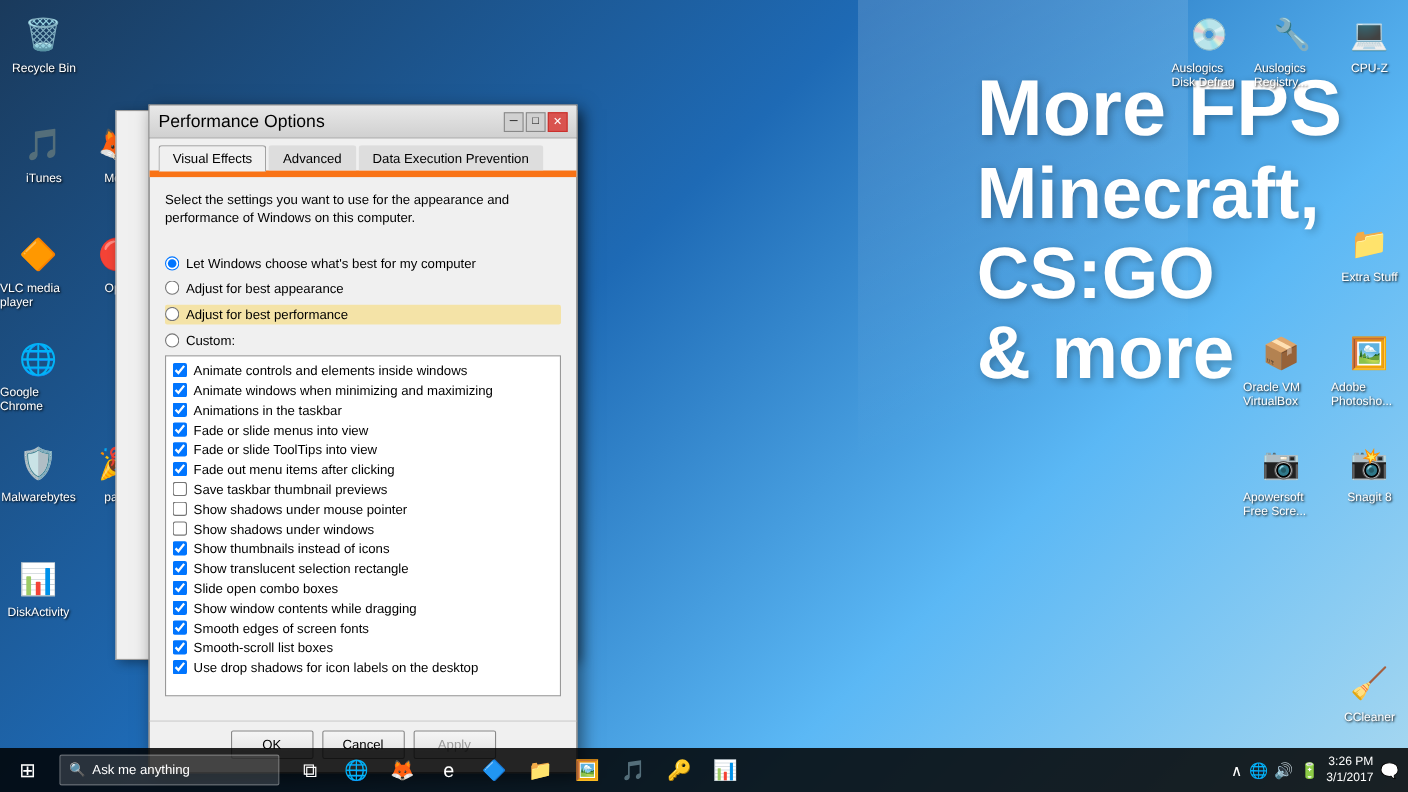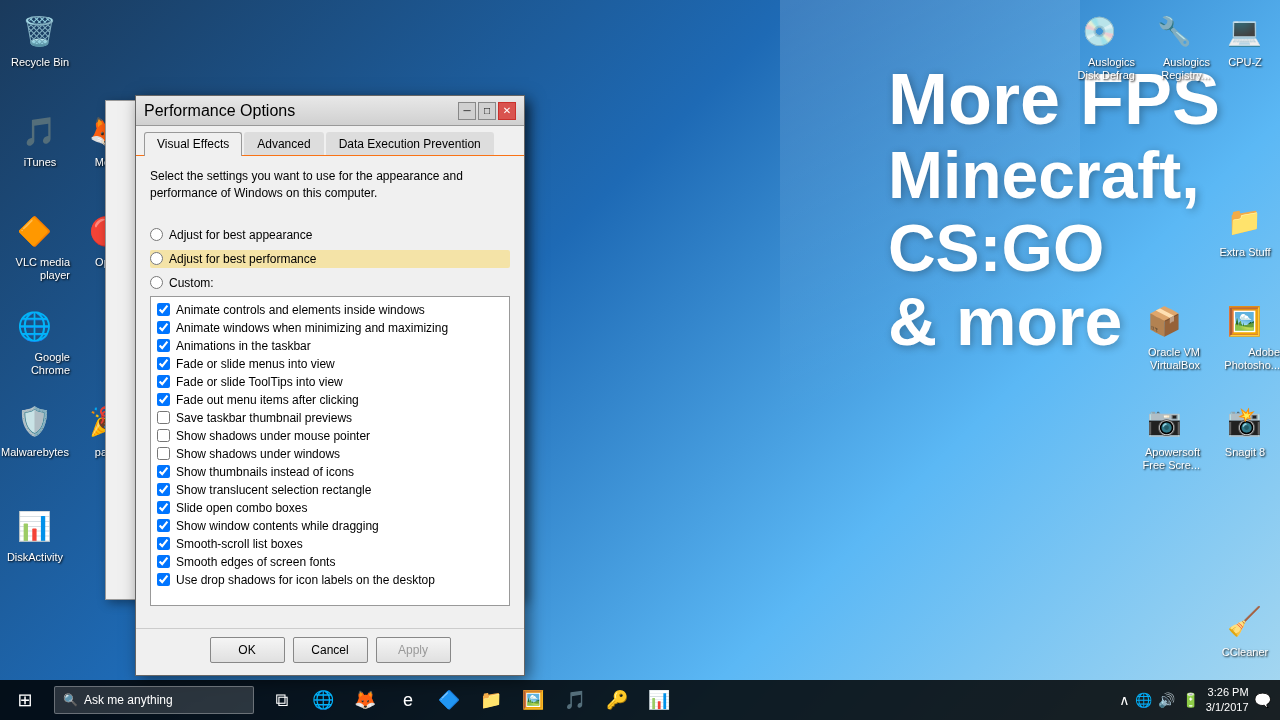--- a/index.html
+++ b/index.html
@@ -49,21 +49,21 @@
       height: 42px;
       display: flex;
       align-items: center;
       justify-content: center;
       font-size: 28px;
       margin-bottom: 4px;
     }
     .desktop-icon .icon-label {
       color: white;
       font-size: 11px;
-      text-align: right;
+      text-align: left;
       text-shadow: 1px 1px 2px black;
       line-height: 1.2;
     }
 
     
     #taskbar {
       position: absolute;
       bottom: 0;
       left: 0;
       width: 1280px;
@@ -174,21 +174,21 @@
       font-size: 10px;
       cursor: pointer;
       margin-left: 2px;
     }
     #close-btn { background: #d9534f; color: white; border-color: #c9302c; }
 
     
     #tab-bar {
       display: flex;
       background: #f0f0f0;
-      border-bottom: 1px solid #f97316;
+      border-bottom: 6px solid #f97316;
       padding-top: 6px;
       padding-left: 8px;
     }
     .tab {
       padding: 4px 12px;
       font-size: 12px;
       cursor: pointer;
       border: 1px solid transparent;
       border-bottom: none;
       background: #ddd;
@@ -385,20 +385,24 @@
 
     <div id="tab-bar">
       <div class="tab active">Visual Effects</div>
       <div class="tab">Advanced</div>
       <div class="tab">Data Execution Prevention</div>
     </div>
 
     <div id="perf-content">
       <div id="perf-description">Select the settings you want to use for the appearance and performance of Windows on this computer.</div>
 
+      <label class="radio-option">
+        <input type="radio" name="perf" checked="" style="">
+        <span>Let Windows choose what's best for my computer</span>
+      </label>
       <label class="radio-option">
         <input type="radio" name="perf" style="">
         <span>Adjust for best appearance</span>
       </label>
       <label class="radio-option" style="background: rgba(255,200,0,0.3); border-radius:2px; padding:2px 0;">
         <input type="radio" name="perf" style="">
         <span>Adjust for best performance</span>
       </label>
       <label class="custom-label">
         <input type="radio" name="perf" style="">
@@ -453,25 +457,25 @@
         <label class="check-item">
           <input type="checkbox" checked="" style="">
           <span>Slide open combo boxes</span>
         </label>
         <label class="check-item">
           <input type="checkbox" checked="" style="">
           <span>Show window contents while dragging</span>
         </label>
         <label class="check-item">
           <input type="checkbox" checked="" style="">
+          <span>Smooth edges of screen fonts</span>
+        </label>
+        <label class="check-item">
+          <input type="checkbox" checked="" style="">
           <span>Smooth-scroll list boxes</span>
-        </label>
-        <label class="check-item">
-          <input type="checkbox" checked="" style="">
-          <span>Smooth edges of screen fonts</span>
         </label>
         <label class="check-item">
           <input type="checkbox" checked="" style="">
           <span>Use drop shadows for icon labels on the desktop</span>
         </label>
       </div>
     </div>
 
     <div id="dialog-buttons">
       <button class="dialog-btn ok">OK</button>

